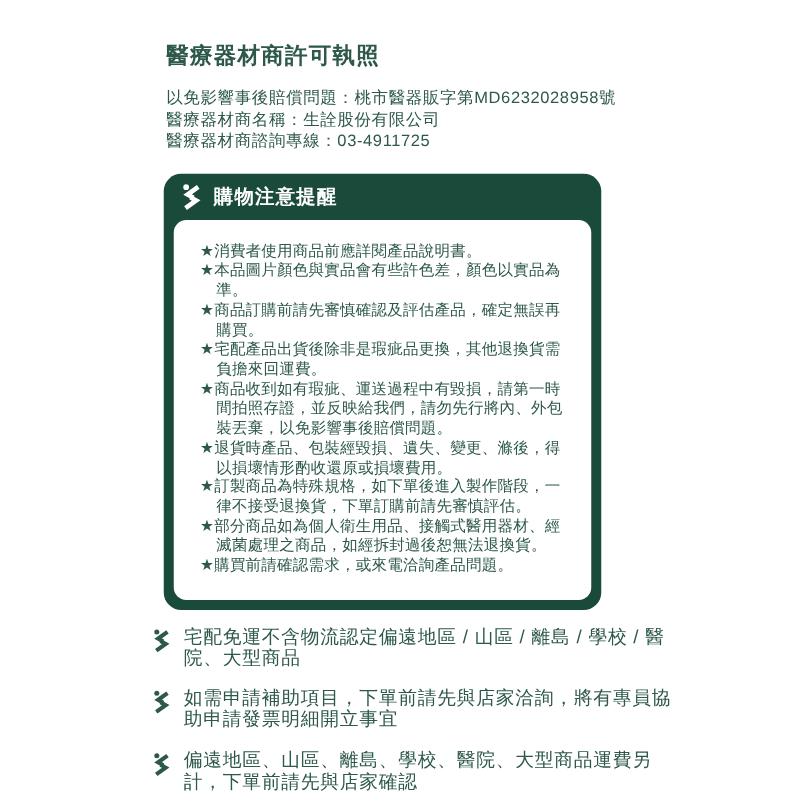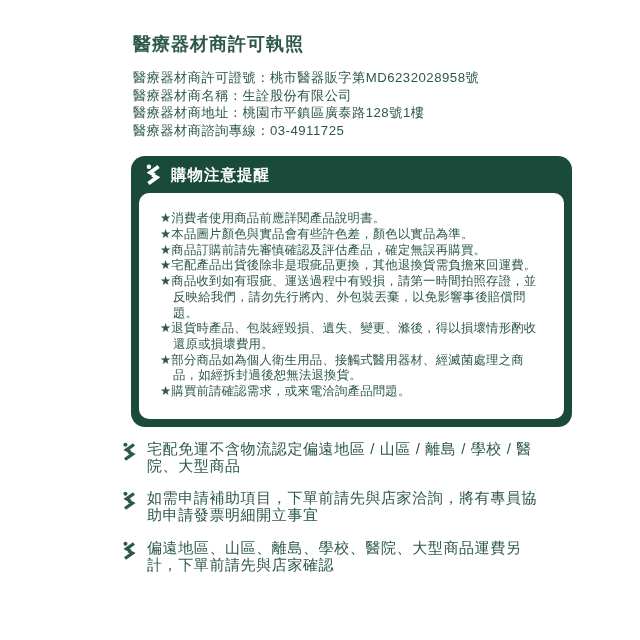--- a/index.html
+++ b/index.html
@@ -9,21 +9,21 @@
     -webkit-font-smoothing:antialiased;
   }
   .page{position:relative;width:640px;height:640px;overflow:hidden;background:#ffffff;}
   .content{position:absolute;left:131px;top:32px;width:412px;color:#2d584a;}
 
   .title{font-size:18px;font-weight:bold;letter-spacing:1px;margin:0 0 13px 2px;color:#2d584a;}
 
   .license-lines{font-size:13.2px;line-height:17.6px;letter-spacing:0.5px;margin-left:2px;}
 
   .notice-box{
-    margin-top:17px;width:441px;background:#1a4a39;border-radius:14px;
+    margin-top:17px;width:350px;background:#1a4a39;border-radius:14px;
     box-sizing:border-box;padding:0 8px 8px 8px;
   }
   .notice-header{
     display:flex;align-items:center;gap:9px;color:#ffffff;
     padding:8px 2px 7px 6px;font-size:15.5px;font-weight:bold;letter-spacing:1px;
   }
   .brand-icon{display:inline-flex;flex:0 0 auto;}
   .notice-panel{
     background:#ffffff;border-radius:10px;box-sizing:border-box;
     padding:6px 9px 7px 9px;
@@ -43,23 +43,22 @@
 </style>
 </head>
 <body>
 
 <div class="page">
   <div class="content">
 
     <h1 class="title">醫療器材商許可執照</h1>
 
     <div class="license-lines">
-      <div>醫療器材商許可證號：桃市醫器販字第MD6232028958號</div>
+      <div>以免影響事後賠償問題：桃市醫器販字第MD6232028958號</div>
       <div>醫療器材商名稱：生詮股份有限公司</div>
-      <div>醫療器材商地址：桃園市平鎮區廣泰路128號1樓</div>
       <div>醫療器材商諮詢專線：03-4911725</div>
     </div>
 
     <div class="notice-box">
       <div class="notice-header">
         <span class="brand-icon">
           <svg width="17" height="22" viewBox="0 0 20 26" aria-hidden="true">
             <circle cx="4.6" cy="3.2" r="2.7" fill="currentColor"></circle>
             <path d="M16 3 L6 10.2 L11.5 13.2" stroke="currentColor" stroke-width="4.4" fill="none" stroke-linecap="butt"></path>
             <path d="M4 23 L14 15.8 L8.5 12.8" stroke="currentColor" stroke-width="4.4" fill="none" stroke-linecap="butt"></path>
@@ -68,20 +67,21 @@
         <span>購物注意提醒</span>
       </div>
       <div class="notice-panel">
         <ul>
           <li><span>★</span><span>消費者使用商品前應詳閱產品說明書。</span></li>
           <li><span>★</span><span>本品圖片顏色與實品會有些許色差，顏色以實品為準。</span></li>
           <li><span>★</span><span>商品訂購前請先審慎確認及評估產品，確定無誤再購買。</span></li>
           <li><span>★</span><span>宅配產品出貨後除非是瑕疵品更換，其他退換貨需負擔來回運費。</span></li>
           <li><span>★</span><span>商品收到如有瑕疵、運送過程中有毀損，請第一時間拍照存證，並反映給我們，請勿先行將內、外包裝丟棄，以免影響事後賠償問題。</span></li>
           <li><span>★</span><span>退貨時產品、包裝經毀損、遺失、變更、滌後，得以損壞情形酌收還原或損壞費用。</span></li>
+          <li><span>★</span><span>訂製商品為特殊規格，如下單後進入製作階段，一律不接受退換貨，下單訂購前請先審慎評估。</span></li>
           <li><span>★</span><span>部分商品如為個人衛生用品、接觸式醫用器材、經滅菌處理之商品，如經拆封過後恕無法退換貨。</span></li>
           <li><span>★</span><span>購買前請確認需求，或來電洽詢產品問題。</span></li>
         </ul>
       </div>
     </div>
 
     <div class="footnotes">
       <div class="footnote">
         <span class="brand-icon">
           <svg width="15" height="20" viewBox="0 0 20 26" aria-hidden="true">

